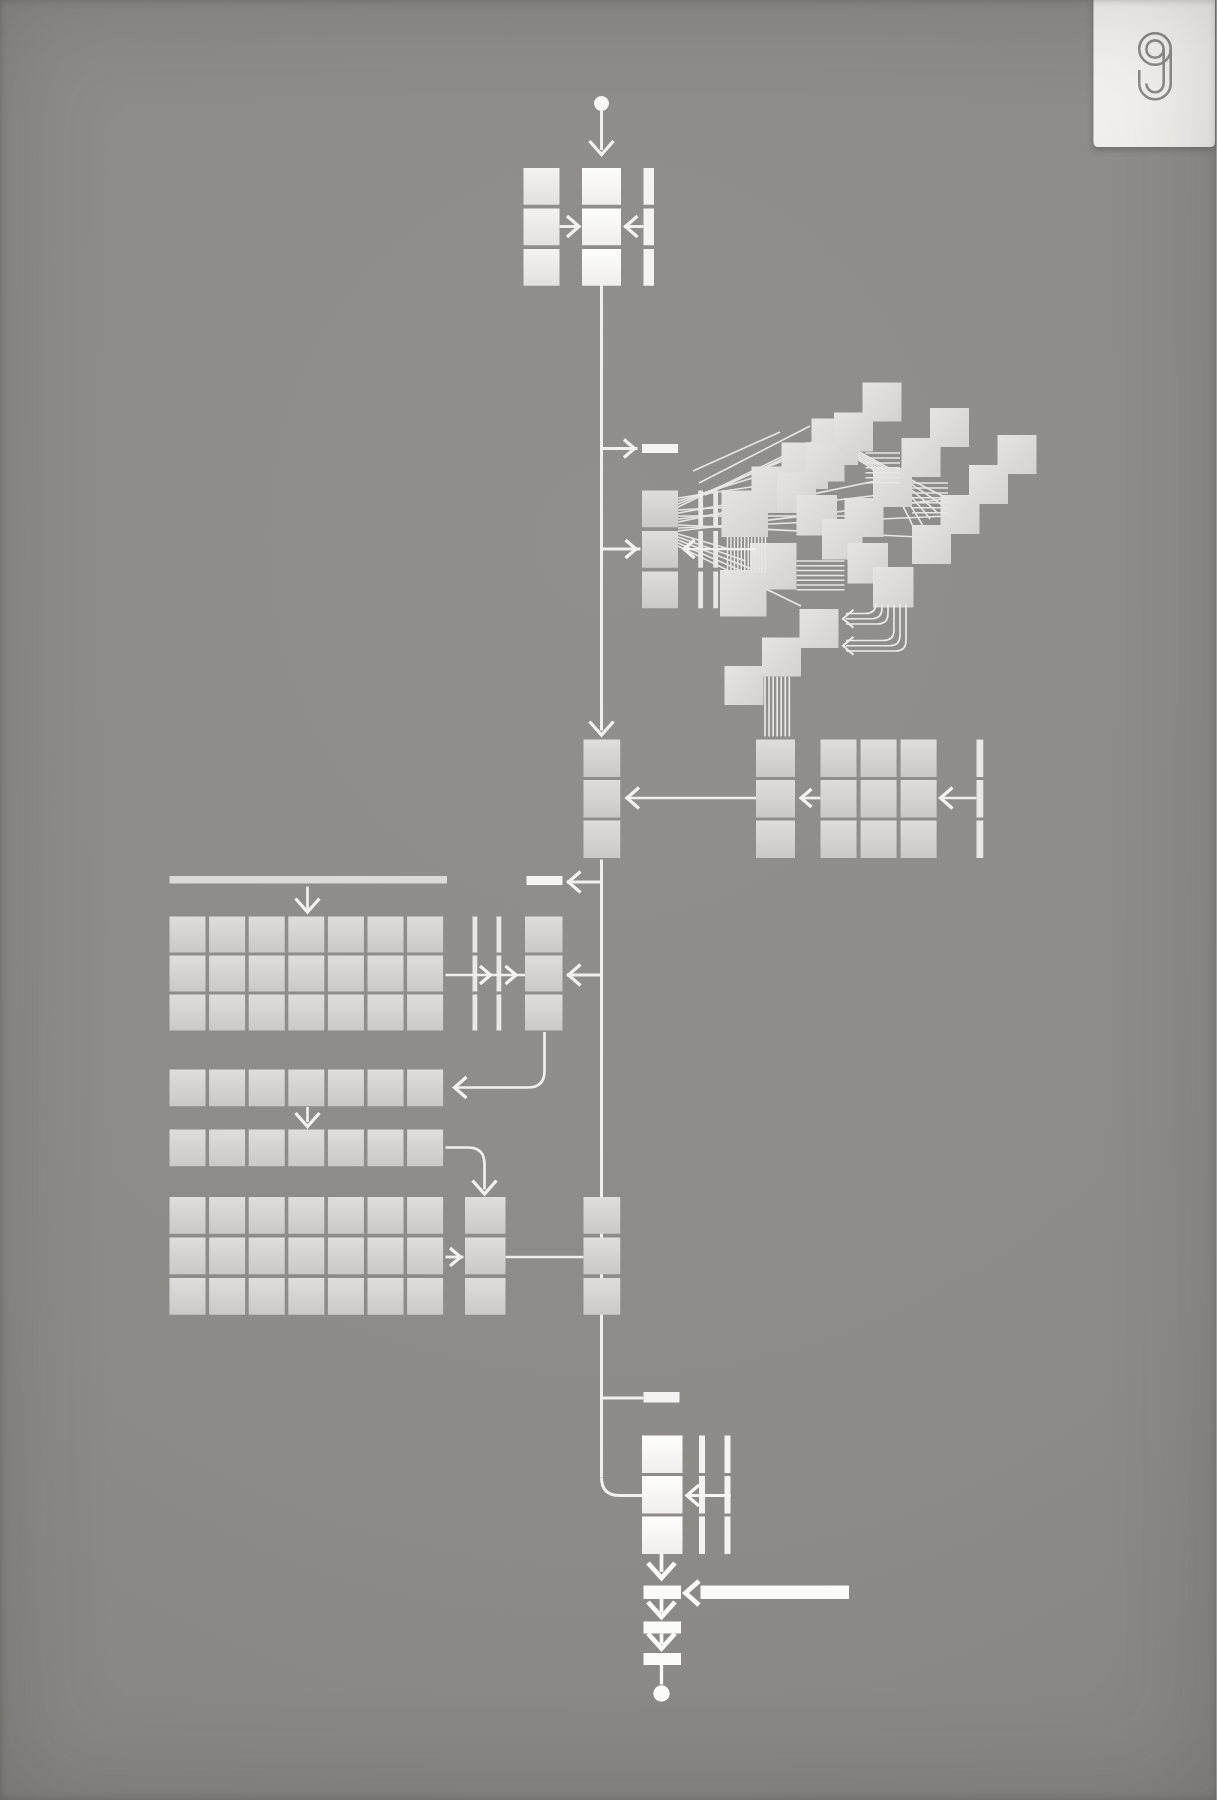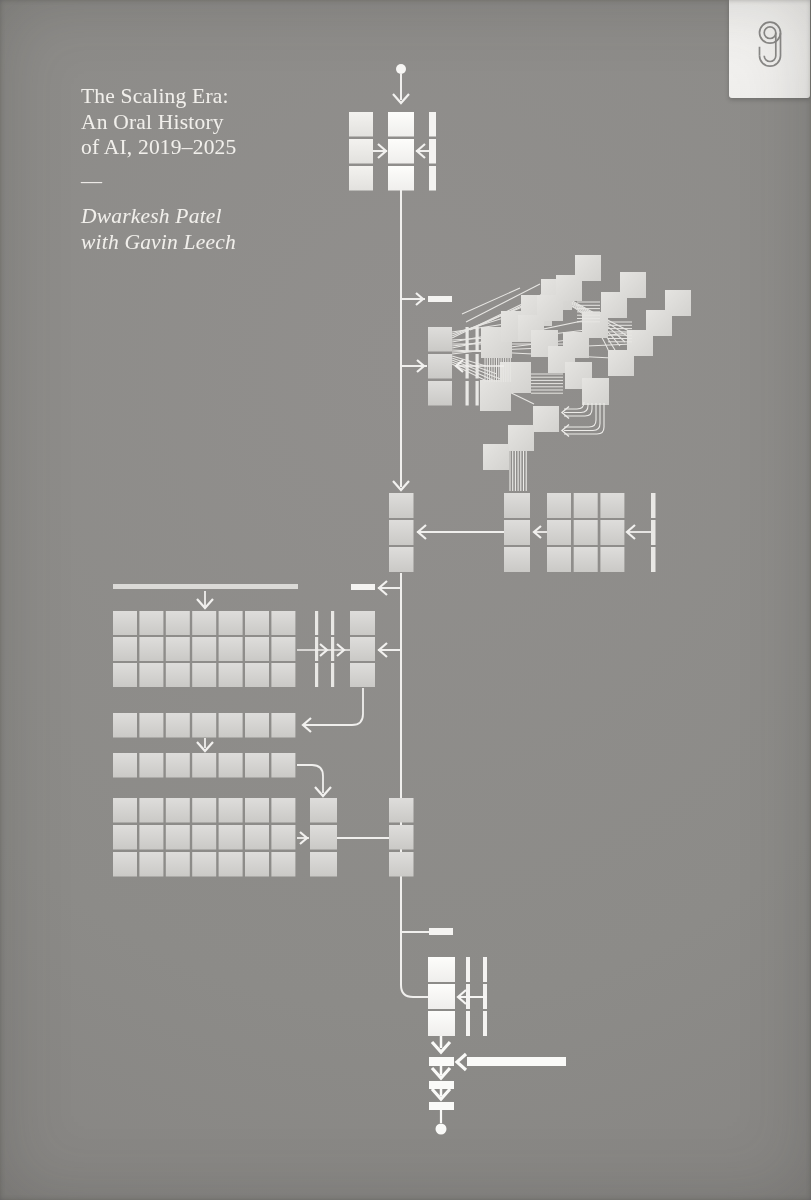--- a/index.html
+++ b/index.html
@@ -338,30 +338,20 @@
         <polyline points="432,1068 441,1078 450,1068" fill="none" stroke="#fafaf8" stroke-width="3.2"></polyline>
         <rect x="429" y="1081" width="25" height="8" fill="#fafaf8"></rect>
         <line x1="441" y1="1089" x2="441" y2="1096" stroke="#fafaf8" stroke-width="2.5"></line>
         <polyline points="432,1089 441,1099 450,1089" fill="none" stroke="#fafaf8" stroke-width="3.2"></polyline>
         <rect x="429" y="1102" width="25" height="8" fill="#fafaf8"></rect>
         <line x1="441" y1="1110" x2="441" y2="1123" stroke="#fafaf8" stroke-width="2.2"></line>
         <circle cx="441" cy="1129" r="5.5" fill="#fafaf8"></circle>
       </g>
     </svg>
 
-  <div class="title-block">
-    <span class="t-line">The Scaling Era:</span>
-    <span class="t-line">An Oral History</span>
-    <span class="t-line">of AI, 2019–2025</span>
-    <span class="divider">—</span>
-    <div class="authors">
-      <span class="a-line">Dwarkesh Patel</span>
-      <span class="a-line">with Gavin Leech</span>
-    </div>
-  </div>
 
   <div class="publisher-tab">
     <svg width="42" height="64" viewBox="0 0 42 64">
       <g fill="none" stroke="#8b8a88" stroke-width="1.7">
         <circle cx="21" cy="17" r="10.5"></circle>
         <circle cx="21" cy="17" r="5.8"></circle>
         <path d="M31.5,17 L31.5,40 A10.5,10.5 0 1 1 10.5,40"></path>
         <path d="M26.8,17 L26.8,40 A5.8,5.8 0 1 1 15.2,40"></path>
         <path d="M10.5,40 L10.5,31"></path>
       </g>

